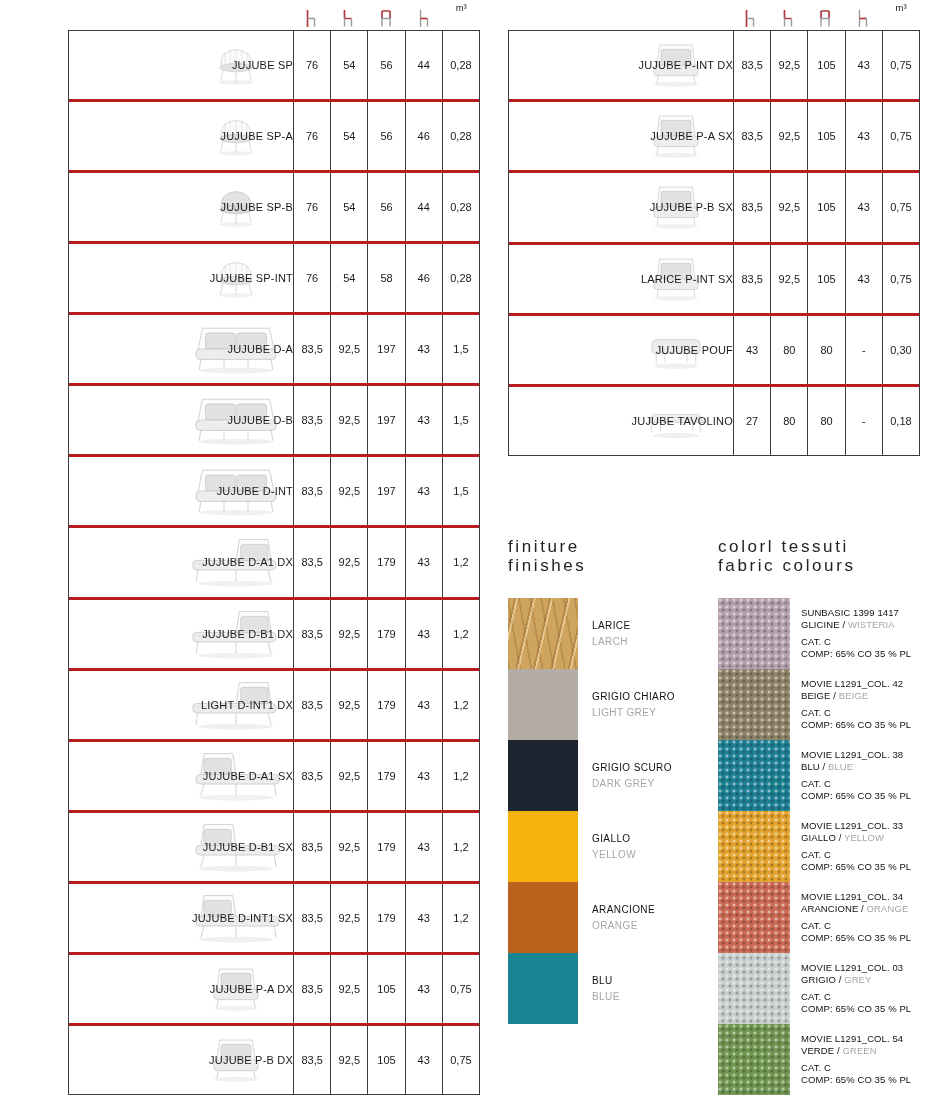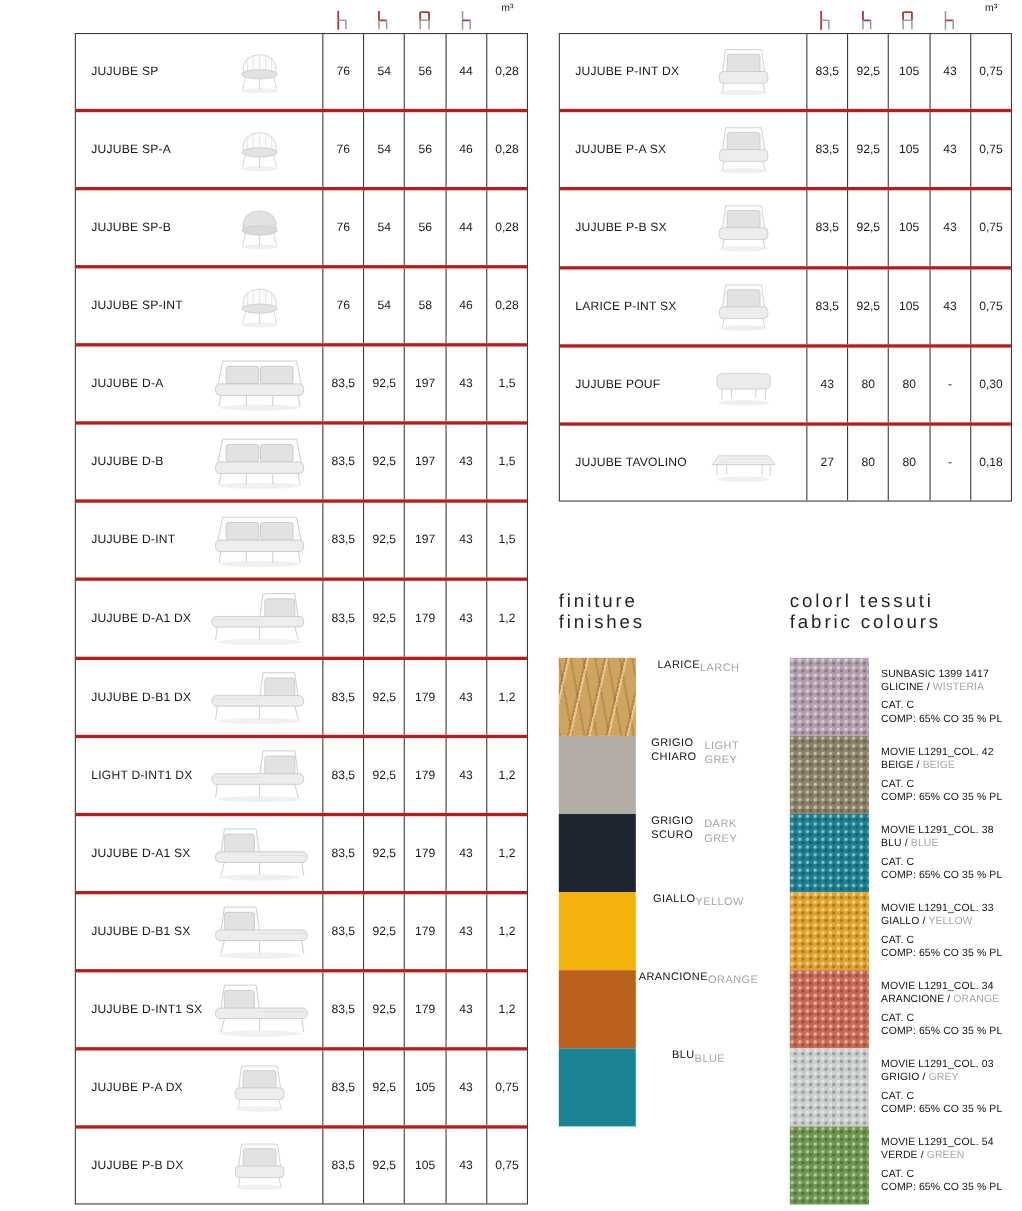--- a/index.html
+++ b/index.html
@@ -3,21 +3,21 @@
 <meta charset="utf-8">
 <style>
   html,body{margin:0;padding:0;background:#fff;}
   .page{position:relative;width:929px;height:1101px;background:#ffffff;overflow:hidden;
         font-family:"Liberation Sans",sans-serif;color:#1a1a1a;}
 
   
   .spec-table{position:absolute;border:1.5px solid #3c3c3c;display:flex;flex-direction:column;box-sizing:border-box;background:#fff;}
   .trow{flex:1;display:flex;border-top:3px solid #b91c1c;min-height:0;}
   .trow:first-child{border-top:none;}
-  .tname{width:224px;display:flex;align-items:center;padding-left:14px;box-sizing:border-box;position:relative;}
+  .tname{width:224px;display:flex;align-items:center;padding-left:14px;box-sizing:border-box;position:relative;justify-content:flex-end;}
   .tlabel{font-size:11px;letter-spacing:.2px;white-space:nowrap;z-index:2;}
   .timg{position:absolute;right:6px;top:50%;transform:translateY(-50%);width:102px;display:flex;justify-content:center;align-items:center;}
   .tcell{flex:1;border-left:1px solid #3c3c3c;display:flex;align-items:center;justify-content:center;
          font-size:11px;box-sizing:border-box;}
   #left-table{left:68px;top:30px;width:412px;height:1065px;}
   #right-table{left:508px;top:30px;width:412px;height:426px;}
 
   
   .dim-header{position:absolute;height:24px;display:flex;}
   #left-dims{left:292px;top:5px;width:188px;}
@@ -28,21 +28,21 @@
   
   .section-title{position:absolute;font-size:17px;letter-spacing:2.6px;line-height:19px;color:#222;}
   #finish-title{left:508px;top:537px;}
   #fabric-title{left:718px;top:537px;}
   .section-title span{display:block;}
 
   
   #finish-list{position:absolute;left:508px;top:598px;}
   .finish-item{display:flex;height:71px;}
   .finish-swatch{width:70px;height:71px;box-sizing:border-box;}
-  .finish-label{margin-left:14px;width:86px;display:flex;flex-direction:row;justify-content:center;
+  .finish-label{margin-left:14px;width:86px;display:flex;flex-direction:column;justify-content:center;
                 font-size:10px;line-height:13px;letter-spacing:.4px;}
   .fi-it{color:#111;}
   .fi-en{color:#a3a7a9;margin-top:3px;}
 
   .wood{background-image:
     repeating-linear-gradient(103deg, rgba(125,78,28,0) 0 6px, rgba(125,78,28,.28) 6px 8px,
       rgba(255,238,198,.45) 8px 10px, rgba(125,78,28,0) 10px 17px),
     repeating-linear-gradient(80deg, rgba(95,55,12,.18) 0 2px, rgba(0,0,0,0) 2px 11px);}
   .weave{background-image:
     radial-gradient(circle at 2px 2px, rgba(255,255,255,.5) 1.2px, rgba(0,0,0,0) 1.8px),

